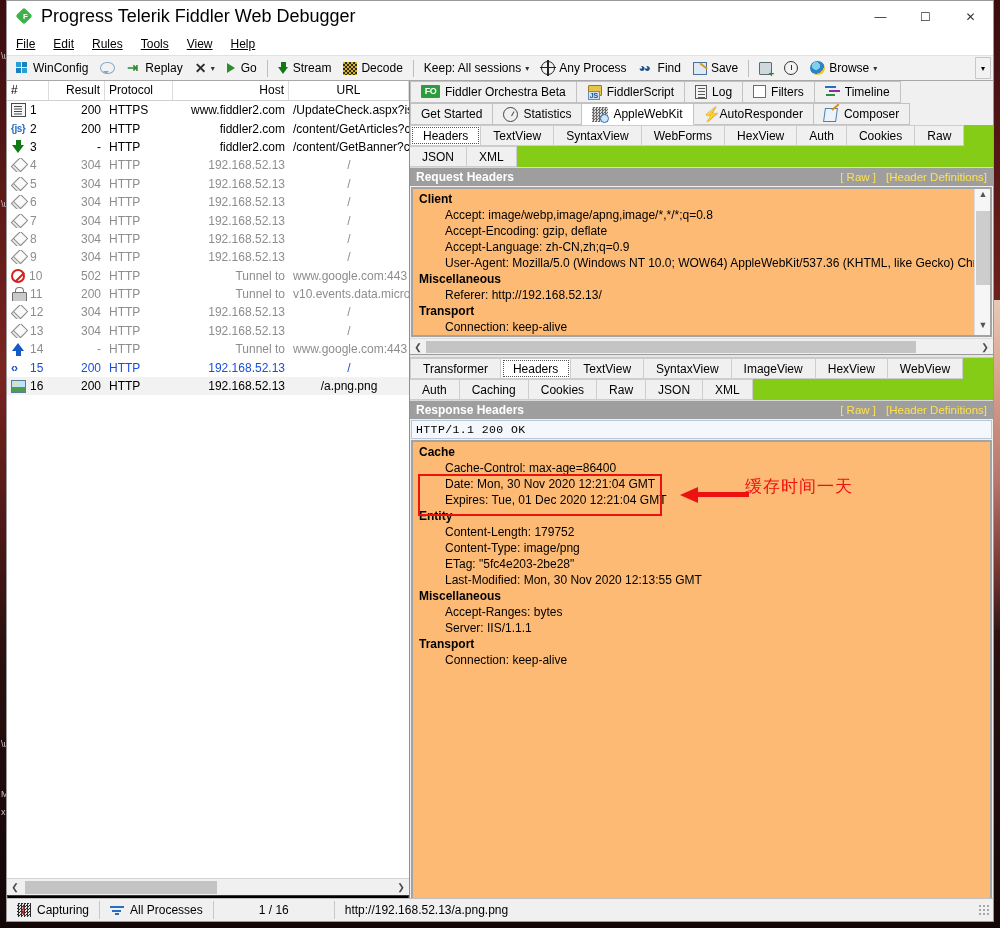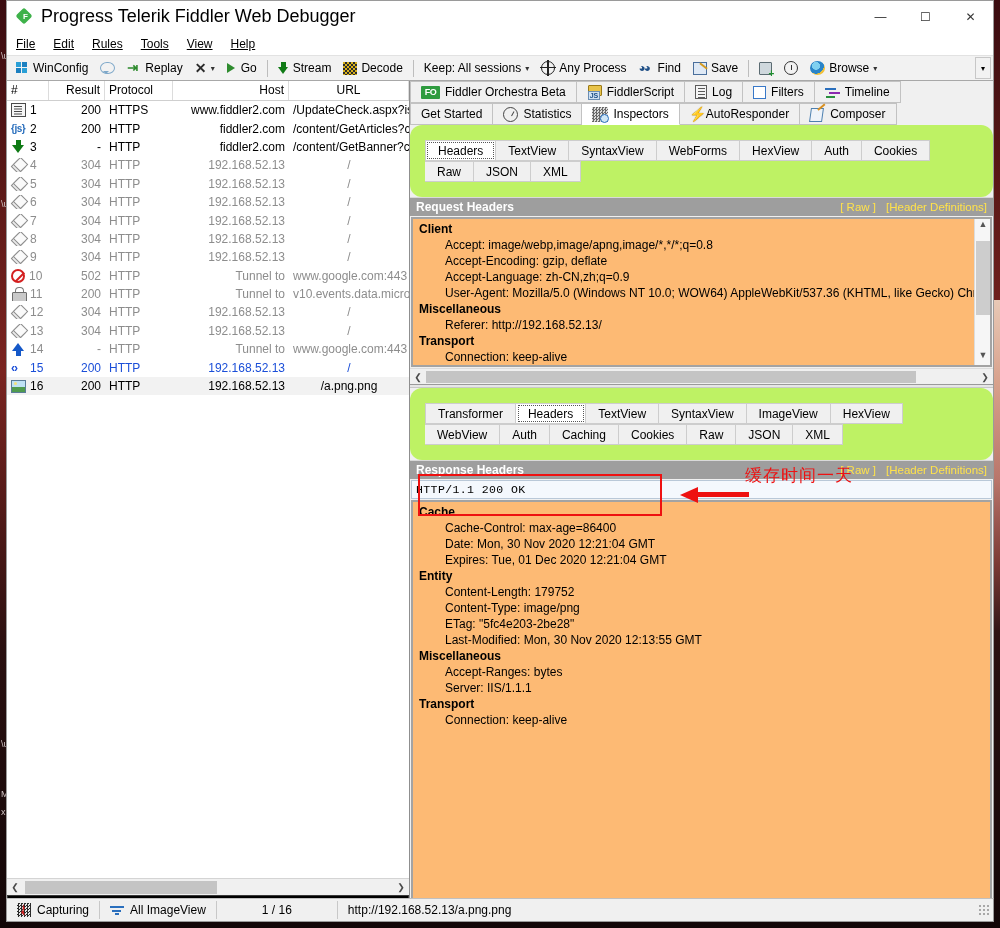--- a/index.html
+++ b/index.html
@@ -209,29 +209,29 @@
   #quickexec {
     height: 18px; flex: none; background: #000; color: #8f8f8f;
     display: flex; align-items: center; padding-left: 6px; font-size: 11.5px;
     border: 1px solid #3a3a3a;
   }
 
   
   #right-pane { flex: 1; display: flex; flex-direction: column; min-width: 0; background: #f0f0f0; }
   .tabstrip { display: flex; flex-wrap: wrap; flex: none; background: #f0f0f0; }
   .tabstrip .tab {
-    display: flex; align-items: center; gap: 5px;
+    display: flex; gap: 5px;
     padding: 3px 10px; font-size: 12px; color: #000;
     border: 1px solid #c2c2c2; border-left: none; background: #f0f0f0;
     height: 22px; white-space: nowrap;
   }
   .tabstrip .tab:first-child { border-left: 1px solid #c2c2c2; }
   .tabstrip .tab.active { background: #ffffff; border-bottom-color: #ffffff; }
 
-  .subtabs { display: flex; flex-wrap: wrap; flex: none; background: #bef264; padding: 15px; border-radius: 12px; }
+  .subtabs { display: flex; flex-wrap: wrap; flex: none; background: #84cc16; padding: 0; }
   .subtabs .stab {
     padding: 3px 12px; font-size: 12px; color: #000; height: 21px;
     border: 1px solid #cdcdcd; border-left: none; background: #f0f0f0; white-space: nowrap;
   }
   .subtabs .stab:first-child { border-left: 1px solid #cdcdcd; }
   .subtabs .stab.active { background: #ffffff; outline: 1px dotted #555; outline-offset: -3px; }
 
   .hdr-band {
     height: 19px; flex: none; background: #9e9e9e; display: flex; align-items: center;
     padding: 0 6px; color: #fff; font-weight: bold; font-size: 12px;
@@ -272,21 +272,21 @@
     border: 2.5px solid #ee1111;
   }
   #annot .arrow-shaft {
     position: absolute; left: 697px; top: 492px; width: 52px; height: 5px; background: #ee1111;
   }
   #annot .arrow-head {
     position: absolute; left: 680px; top: 487px; width: 0; height: 0;
     border-right: 18px solid #ee1111; border-top: 8px solid transparent; border-bottom: 8px solid transparent;
   }
   #annot .annot-text {
-    position: absolute; left: 745px; top: 464px; color: #ee1111; font-size: 17px;
+    position: absolute; left: 745px; top: 475px; color: #ee1111; font-size: 17px;
     font-family: "DejaVu Sans", sans-serif; letter-spacing: 1px; white-space: nowrap;
   }
 
   
   #statusbar {
     position: absolute; left: 6px; top: 898px; width: 988px; height: 24px;
     background: #f0f0f0; border: 1px solid #9a9a9a; border-top: 1px solid #c0c0c0;
     display: flex; align-items: center; font-size: 12px; color: #000;
   }
   #statusbar .cell { display: flex; align-items: center; gap: 6px; padding: 0 10px; height: 22px; white-space: nowrap; }
@@ -615,21 +615,21 @@
         </span>
         <span class="tab">
           <span class="ico ico-stat"></span>
           <span>Statistics</span>
         </span>
         <span class="tab active">
           <span class="ico ico-inspect">
               <span class="grid"></span>
               <span class="mag"></span>
             </span>
-          <span>Inspectors</span>
+          <span>AppleWebKit</span>
         </span>
         <span class="tab">
           <span class="ico ico-bolt">⚡</span>
           <span>AutoResponder</span>
         </span>
         <span class="tab">
           <span class="ico ico-compose"></span>
           <span>Composer</span>
         </span>
       </div>
@@ -738,20 +738,20 @@
     <span class="ico ico-capture"></span>
     <span>Capturing</span>
   </span>
   <span class="vsep"></span>
   <span class="cell">
     <span class="ico ico-processes">
         <i></i>
         <i></i>
         <i></i>
       </span>
-    <span>All ImageView</span>
+    <span>All Processes</span>
   </span>
   <span class="vsep"></span>
   <span class="cell" style="width:120px;justify-content:center;">1 / 16</span>
   <span class="vsep"></span>
   <span class="cell">http://192.168.52.13/a.png.png</span>
   <span class="grip"></span>
 </div>
 
 </body></html>

